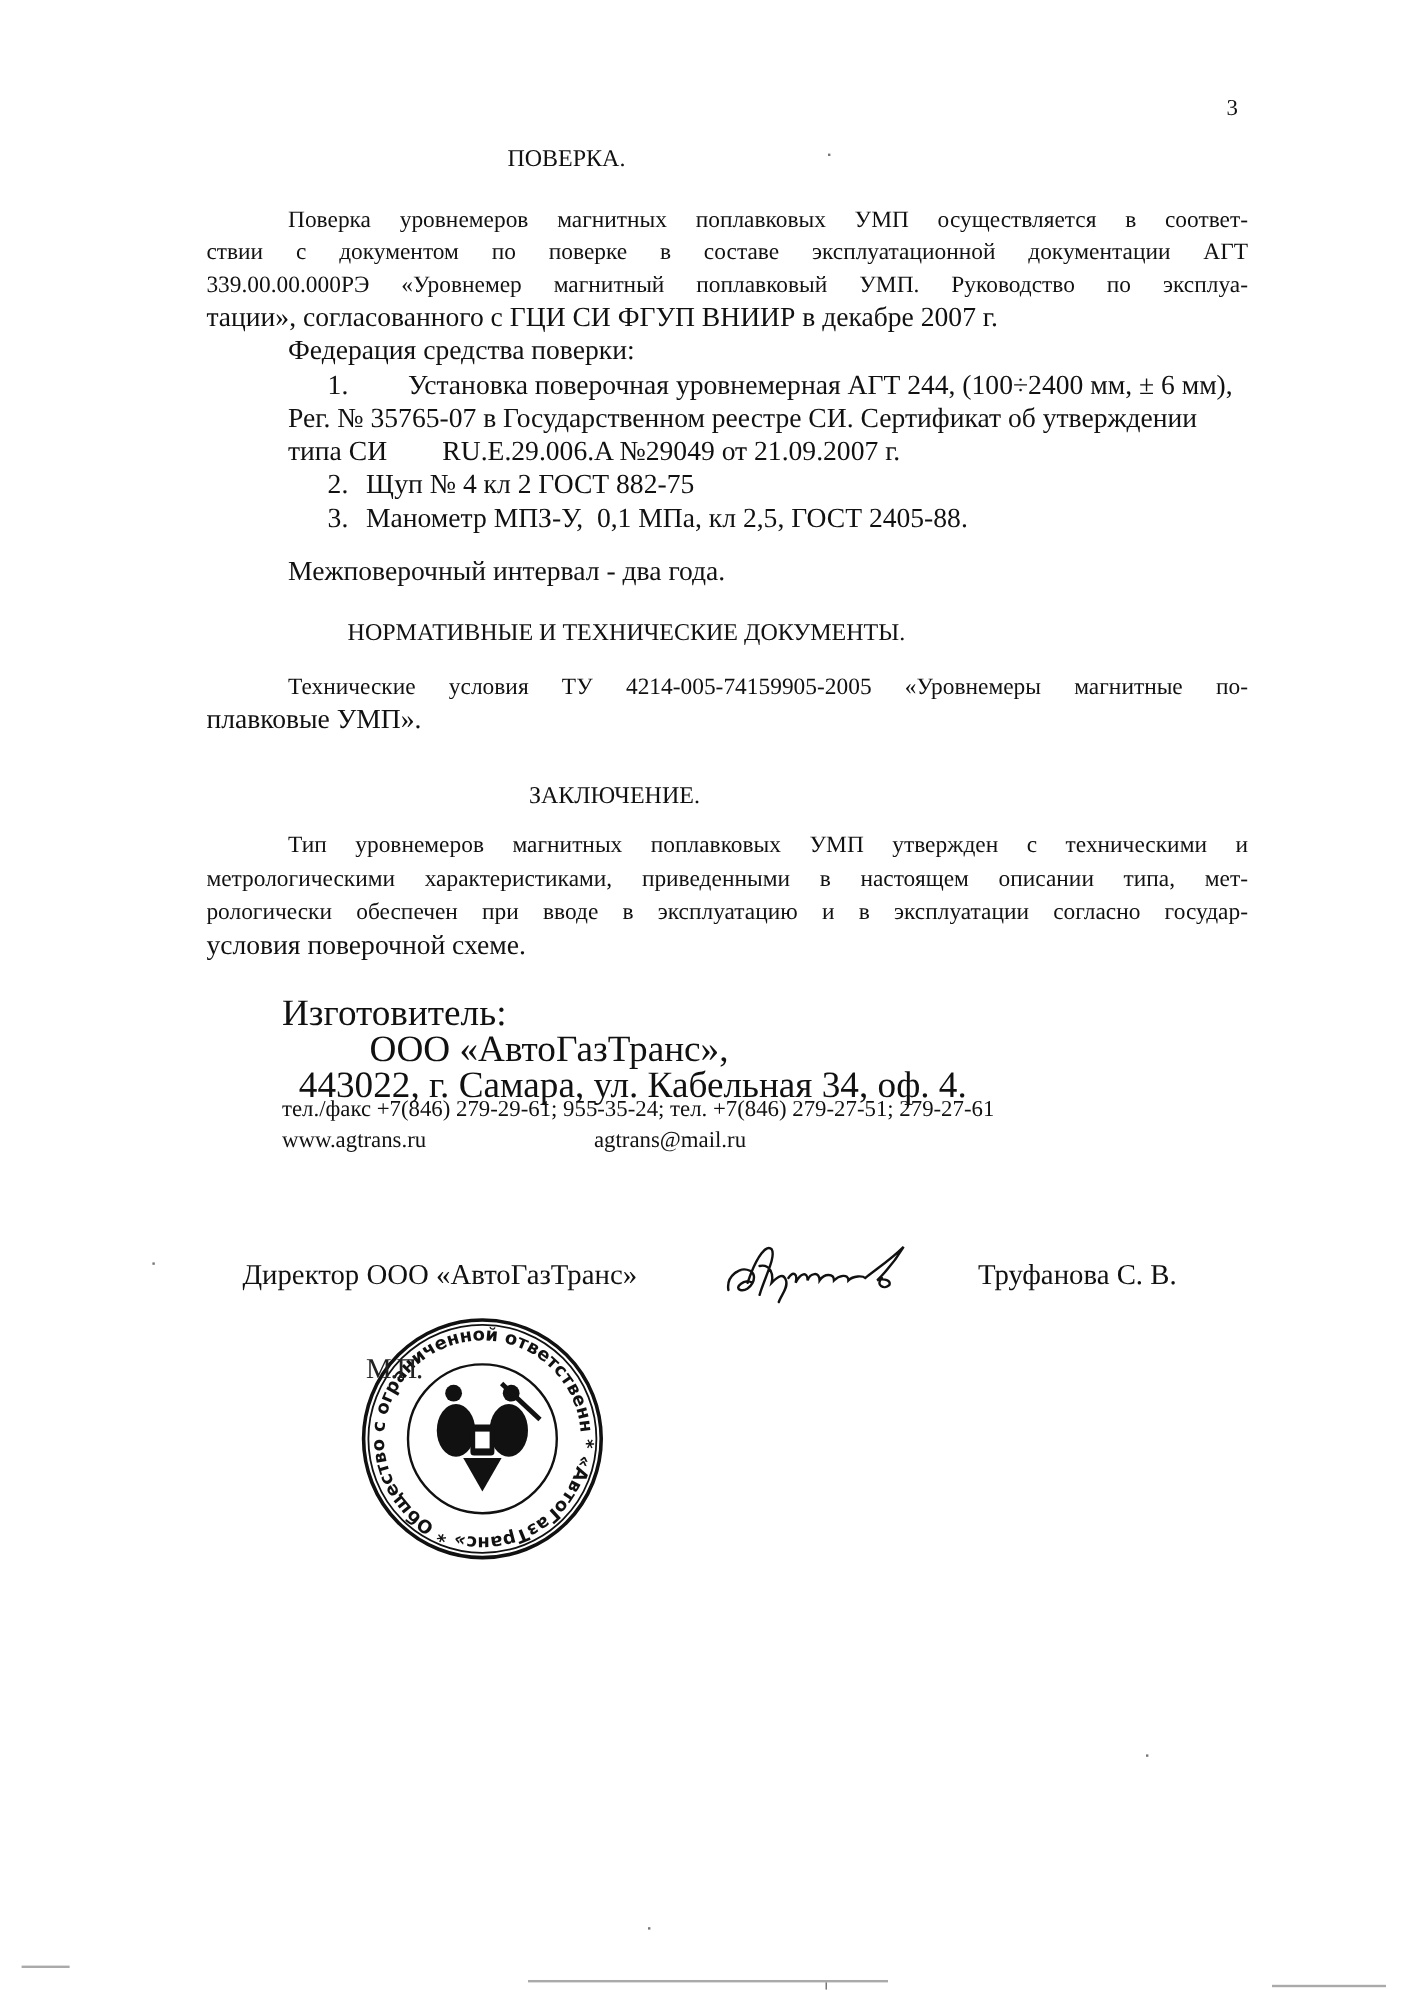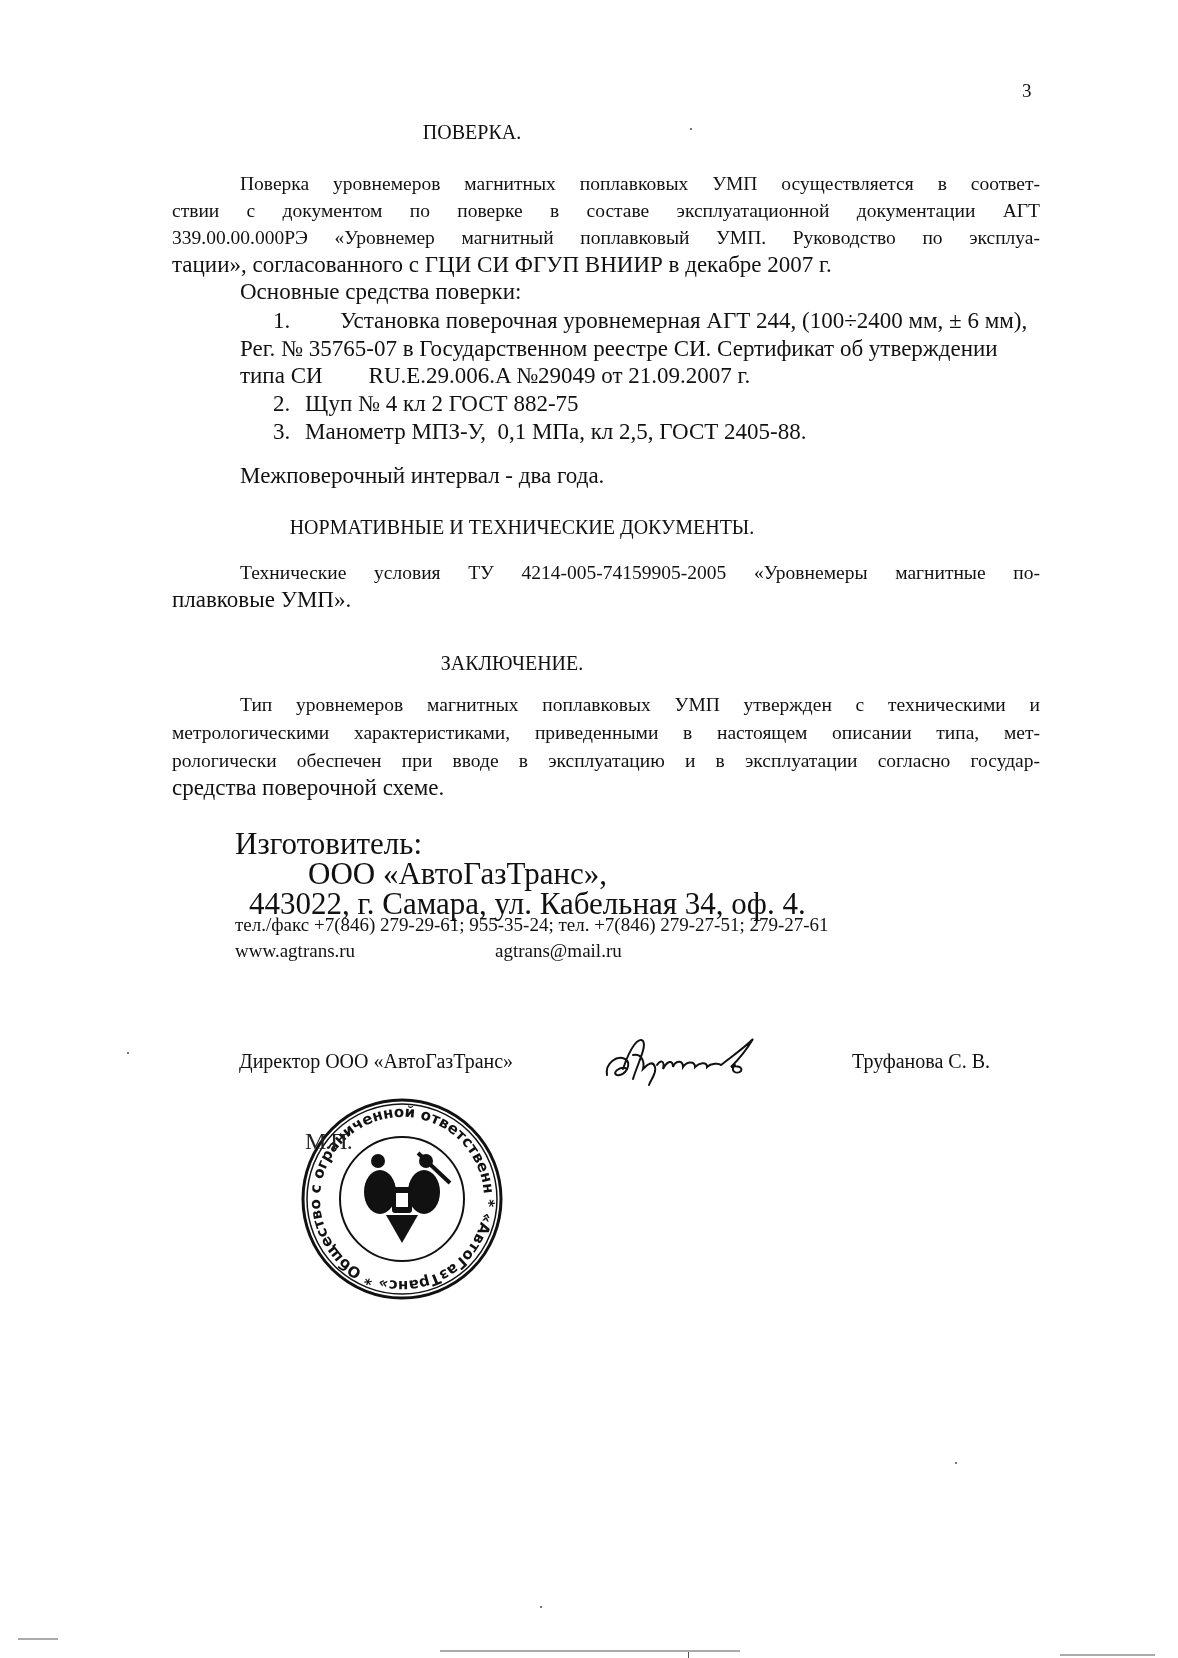--- a/index.html
+++ b/index.html
@@ -11,21 +11,21 @@
     .abs { position: absolute; white-space: nowrap; }
     .page-number { left: 1022px; top: 80px; font-size: 19px; }
     .heading { font-size: 20px; text-align: center; left: 0; width: 944px; }
     .body-text { font-size: 23px; line-height: 28px; }
     .just {
       position: absolute; left: 172px; width: 868px; font-size: 19.5px;
       line-height: 28px; text-align: justify; text-align-last: justify; white-space: nowrap;
     }
     .mf { font-size: 31px; }
     .mf-small { font-size: 19px; }
-    .sig-line { font-size: 20px; margin-left: 37px; }
+    .sig-line { font-size: 24px; }
     .stamp {
       position: absolute; left: 300px; top: 1097px; width: 204px; height: 204px;
     }
     .mp { left: 305px; top: 1128px; font-size: 24px; color: #222; letter-spacing: -1px; }
     .signature { position: absolute; left: 603px; top: 1035px; width: 190px; height: 56px; }
     .speck { position: absolute; background: #777; }
     .scan-edge { position: absolute; height: 2px; background: #aaa; }
   </style>
 </head>
 <body>
@@ -34,21 +34,21 @@
 
 <div class="abs heading" style="top:121px;">ПОВЕРКА.</div>
 
 <div>
   <div class="just" style="top:170px; text-indent:68px; width:868px;">Поверка уровнемеров магнитных поплавковых УМП осуществляется в соответ-</div>
   <div class="just" style="top:197px;">ствии с документом по поверке в составе эксплуатационной документации  АГТ</div>
   <div class="just" style="top:224px;">339.00.00.000РЭ «Уровнемер магнитный поплавковый УМП. Руководство по эксплуа-</div>
   <div class="abs body-text" style="left:172px; top:251px;">тации», согласованного с ГЦИ СИ ФГУП ВНИИР в декабре 2007 г.</div>
 </div>
 
-<div class="abs body-text" style="left:240px; top:278px;">Основные средства поверки:</div>
+<div class="abs body-text" style="left:240px; top:278px;">Федерация средства поверки:</div>
 
 <div>
   <div class="abs body-text" style="left:273px; top:307px;">1.</div>
   <div class="abs body-text" style="left:305px; top:307px;margin-left:35px;">Установка поверочная уровнемерная АГТ 244, (100÷2400 мм, ± 6 мм),</div>
   <div class="abs body-text" style="left:240px; top:335px;">Рег. № 35765-07 в Государственном реестре СИ. Сертификат об утверждении</div>
   <div class="abs body-text" style="left:240px; top:362px; white-space:pre;">типа СИ        RU.E.29.006.A №29049 от 21.09.2007 г.</div>
 
   <div class="abs body-text" style="left:273px; top:390px;">2.</div>
   <div class="abs body-text" style="left:305px; top:390px;">Щуп № 4 кл 2 ГОСТ 882-75</div>
 
@@ -59,21 +59,21 @@
 <div class="abs body-text" style="left:240px; top:444px;margin-top:18px;">Межповерочный интервал - два года.</div>
 
 <div class="abs heading" style="top:516px; left:50px;">НОРМАТИВНЫЕ И ТЕХНИЧЕСКИЕ ДОКУМЕНТЫ.</div>
 <div class="just" style="top:559px; text-indent:68px;">Технические условия ТУ 4214-005-74159905-2005 «Уровнемеры магнитные по-</div>
 <div class="abs body-text" style="left:172px; top:586px;">плавковые УМП».</div>
 
 <div class="abs heading" style="top:652px; left:40px;">ЗАКЛЮЧЕНИЕ.</div>
 <div class="just" style="top:691px; text-indent:68px;">Тип уровнемеров магнитных поплавковых УМП утвержден с техническими и</div>
 <div class="just" style="top:719px;">метрологическими характеристиками, приведенными в настоящем описании типа, мет-</div>
 <div class="just" style="top:747px;">рологически обеспечен при вводе в эксплуатацию и в эксплуатации согласно государ-</div>
-<div class="abs body-text" style="left:172px; top:774px;">средства поверочной схеме.</div>
+<div class="abs body-text" style="left:172px; top:774px;">условия поверочной схеме.</div>
 
 <div>
   <div class="abs mf" style="left:235px; top:826px;">Изготовитель:</div>
   <div class="abs mf" style="left:308px; top:856px;">ООО «АвтоГазТранс»,</div>
   <div class="abs mf" style="left:232px; top:886px;margin-left:17px;">443022, г. Самара, ул. Кабельная 34, оф. 4.</div>
   <div class="abs mf-small" style="left:235px; top:914px;">тел./факс +7(846) 279-29-61; 955-35-24; тел. +7(846) 279-27-51; 279-27-61</div>
   <div class="abs mf-small" style="left:235px; top:940px;">www.agtrans.ru</div>
   <div class="abs mf-small" style="left:495px; top:940px;">agtrans@mail.ru</div>
 </div>
 

